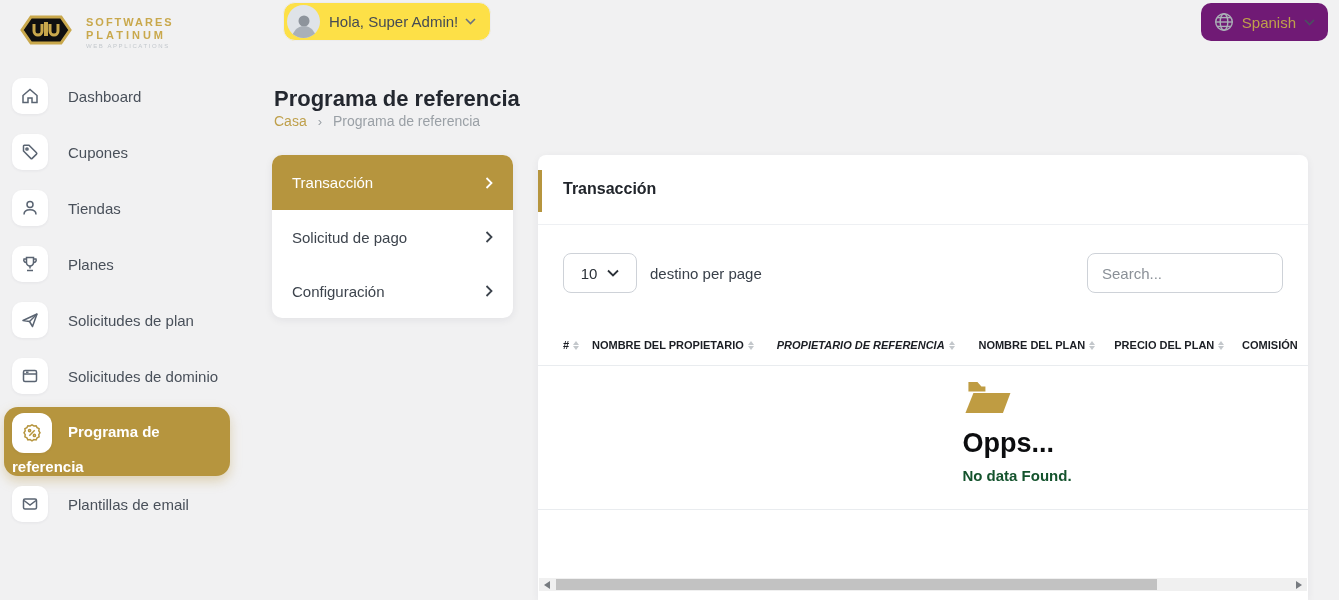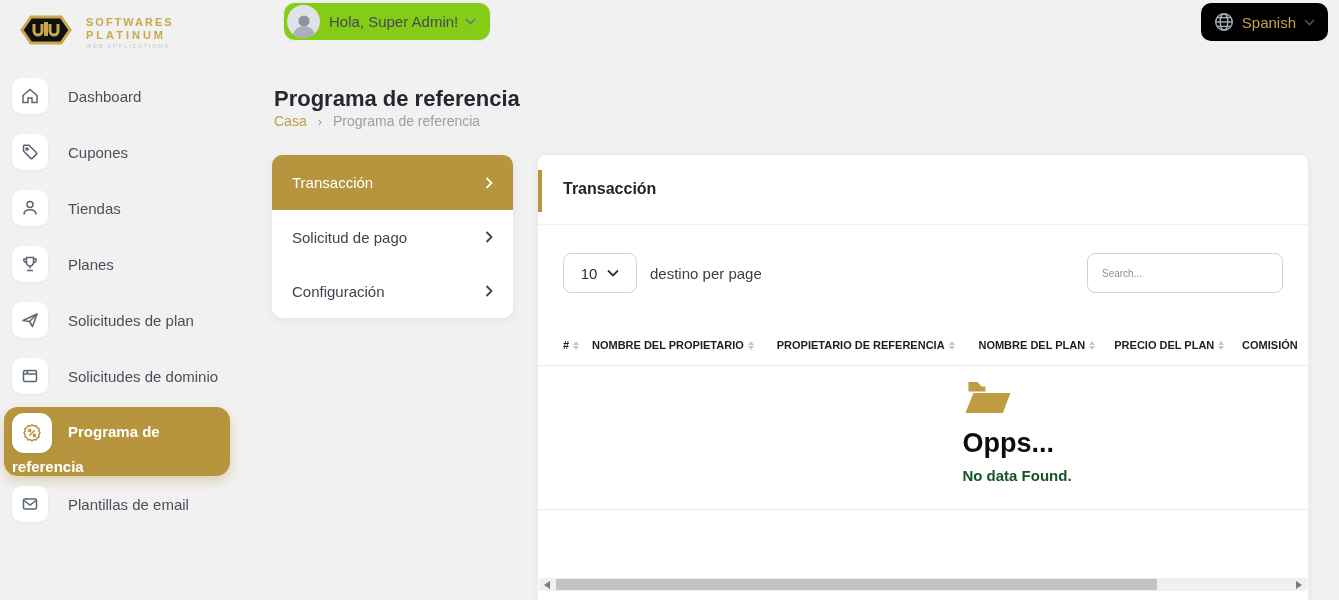--- a/index.html
+++ b/index.html
@@ -11,29 +11,29 @@
   svg { display:block; }
 
   
   .topbar { position:absolute; top:0; left:0; width:100%; height:48px; }
   .brand { position:absolute; left:14px; top:11px; display:flex; align-items:flex-end; }
   .brand-text { margin-left:8px; line-height:1; }
   .brand-line1 { font-size:11px; font-weight:700; letter-spacing:2px; color:#c9a84c; }
   .brand-line2 { font-size:11px; font-weight:700; letter-spacing:3px; color:#c9a84c; margin-top:2px; }
   .brand-line3 { font-size:6px; letter-spacing:1.6px; color:#c3c8cd; margin-top:2px; }
 
-  .user-pill { position:absolute; left:283px; top:2px; height:39px; background:#84cc16;
+  .user-pill { position:absolute; left:283px; top:2px; height:39px; background:#fde047;
     border:1px solid #ececef; border-radius:12px; display:flex; align-items:center;
     padding:0 14px 0 3px; }
   .avatar { width:33px; height:33px; border-radius:50%; background:#dfe3e8; overflow:hidden;
     margin-right:9px; display:flex; align-items:flex-end; justify-content:center; }
   .greeting { font-size:15px; color:#454b54; }
   .user-pill .chev { margin-left:7px; }
 
-  .lang-pill { position:absolute; right:11px; top:3px; height:38px; background:#000000;
+  .lang-pill { position:absolute; right:11px; top:3px; height:38px; background:#701a75;
     border-radius:10px; display:flex; align-items:center; padding:0 13px; }
   .lang-label { font-size:15px; color:#bfa04b; margin:0 8px; }
 
   
   .sidebar { position:absolute; left:0; top:68px; width:240px; }
   .side-item { display:flex; align-items:center; height:56px; padding-left:12px; cursor:pointer; }
   .icon-sq { width:36px; height:36px; border-radius:10px; background:#fff; flex:0 0 auto;
     box-shadow:0 1px 3px rgba(30,35,60,.06); display:flex; align-items:center; justify-content:center; }
   .side-label { margin-left:20px; font-size:15px; color:#49505a; }
 
@@ -63,32 +63,32 @@
     border-radius:8px 8px 0 0; box-shadow:0 2px 8px rgba(30,35,60,.06); overflow:hidden; }
   .accent-bar { position:absolute; left:0; top:15px; width:4px; height:42px; background:#b6953e; }
   .card-header { height:70px; padding:25px 25px 0; border-bottom:1px solid #eef0f3;
     font-size:16px; font-weight:700; color:#21252b; }
   .controls { margin:28px 25px 0; height:40px; display:flex; align-items:center; }
   .select-box { width:74px; height:40px; border:1px solid #ced2d8; border-radius:8px;
     display:flex; align-items:center; justify-content:center; gap:10px; font-size:15px;
     color:#2b3138; background:#fff; cursor:pointer; }
   .entries-label { margin-left:13px; font-size:15px; color:#39404a; }
   .search-input { margin-left:auto; width:196px; height:40px; border:1px solid #ced2d8;
-    border-radius:8px; padding:0 14px; font-size:10px; color:#39404a; outline:none;
+    border-radius:8px; padding:0 14px; font-size:15px; color:#39404a; outline:none;
     font-family:"Liberation Sans","DejaVu Sans",sans-serif; }
   .search-input::placeholder { color:#8a9097; }
 
   .thead { margin-top:33px; display:flex; padding:13px 0 14px 25px; border-bottom:1px solid #e9ecef; }
   .th { font-size:11px; font-weight:700; color:#1b1e24; white-space:nowrap; }
   .th .sort { display:inline-block; vertical-align:-1px; margin-left:4px; }
   .sort i { display:block; width:0; height:0; border-left:3.5px solid transparent;
     border-right:3.5px solid transparent; }
   .sort .up { border-bottom:4px solid #c3c7cb; margin-bottom:1.5px; }
   .sort .dn { border-top:4px solid #c3c7cb; }
-  .col-0{width:29px;} .col-1{width:185px;} .col-2{width:202px;} .col-3{width:136px;}
+  .col-0{width:29px;} .col-1{width:185px;} .col-2{width:202px;font-style:italic;} .col-3{width:136px;}
   .col-4{width:128px;} .col-5{width:66px;}
 
   .empty-row { height:144px; border-bottom:1px solid #e9ecef; position:relative; }
   .empty-inner { position:absolute; left:479px; top:13px; transform:translateX(-50%); text-align:left; }
   .empty-title { font-size:27px; font-weight:700; color:#0c0d0f; margin-top:7px; }
   .empty-msg { font-size:15px; font-weight:700; color:#14532d; margin-top:8px; }
 
   .hscroll { position:absolute; left:1px; right:1px; top:423px; height:13px; background:#f0f0f0; }
   .hthumb { position:absolute; left:17px; top:1px; width:601px; height:11px; background:#c2c2c2; cursor:pointer; }
   .harrow { position:absolute; top:2.5px; width:0; height:0; cursor:pointer; }

